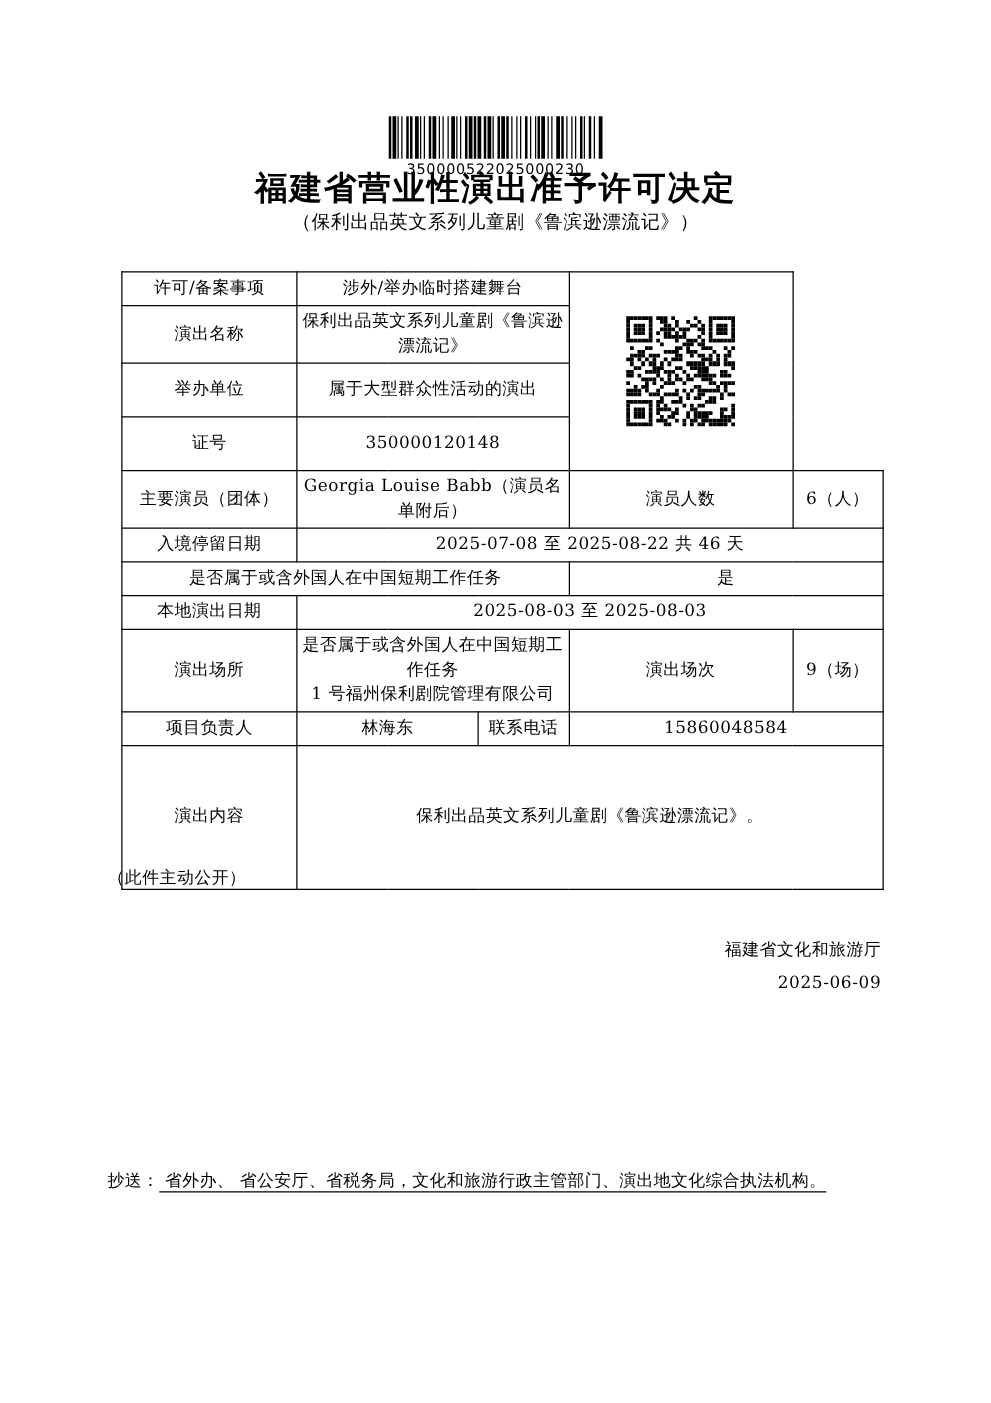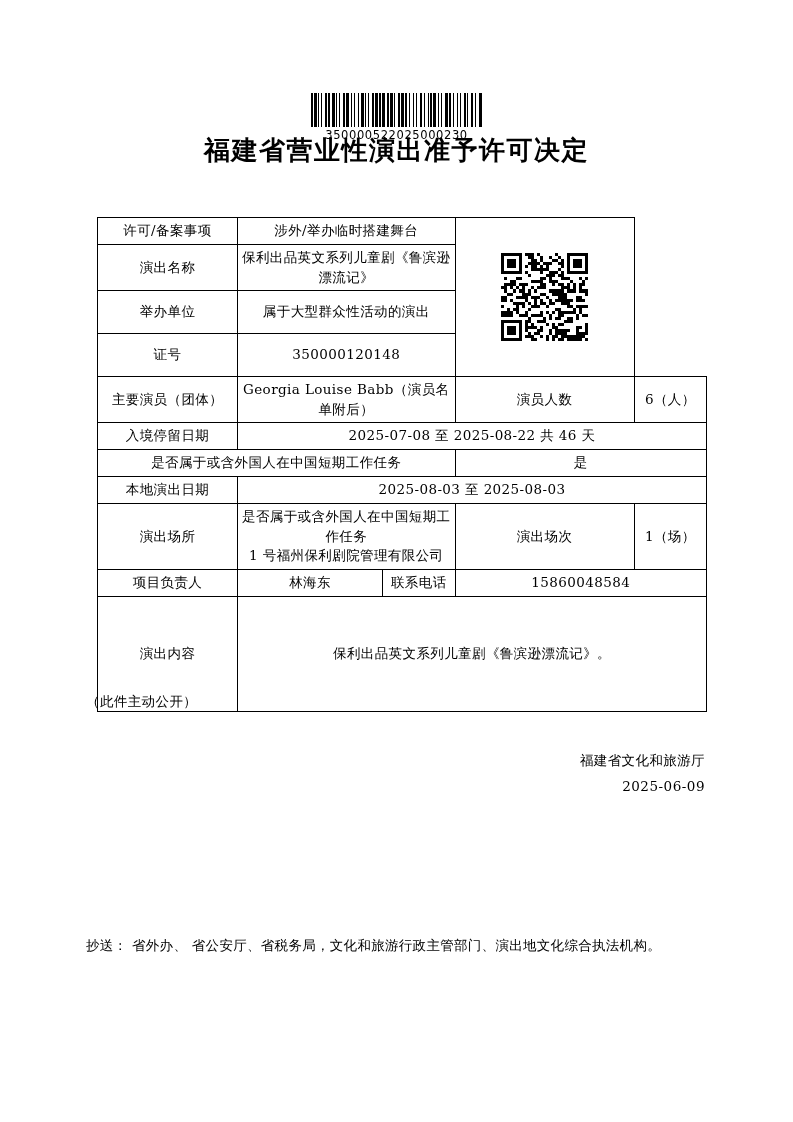--- a/index.html
+++ b/index.html
@@ -189,35 +189,37 @@
     width: 640px;
     font-size: 13.5px;
     letter-spacing: 0.3px;
     line-height: 1.95;
   }
   .cc-label {
     display: inline;
   }
   .cc-body {
     display: inline;
+    text-decoration: underline;
     text-underline-offset: 4px;
     margin-top: 40px;
   }
 </style>
 </head>
 <body>
 
 <div class="page">
 
   <div class="barcode-wrap">
     <div class="barcode" id="barcode"><i style="width: 2px; background: rgb(0, 0, 0);"></i><i style="width: 1px; background: transparent;"></i><i style="width: 3px; background: rgb(0, 0, 0);"></i><i style="width: 1px; background: transparent;"></i><i style="width: 1px; background: rgb(0, 0, 0);"></i><i style="width: 2px; background: transparent;"></i><i style="width: 1px; background: rgb(0, 0, 0);"></i><i style="width: 3px; background: transparent;"></i><i style="width: 2px; background: rgb(0, 0, 0);"></i><i style="width: 1px; background: transparent;"></i><i style="width: 2px; background: rgb(0, 0, 0);"></i><i style="width: 2px; background: transparent;"></i><i style="width: 3px; background: rgb(0, 0, 0);"></i><i style="width: 1px; background: transparent;"></i><i style="width: 1px; background: rgb(0, 0, 0);"></i><i style="width: 2px; background: transparent;"></i><i style="width: 1px; background: rgb(0, 0, 0);"></i><i style="width: 3px; background: transparent;"></i><i style="width: 2px; background: rgb(0, 0, 0);"></i><i style="width: 1px; background: transparent;"></i><i style="width: 3px; background: rgb(0, 0, 0);"></i><i style="width: 2px; background: transparent;"></i><i style="width: 1px; background: rgb(0, 0, 0);"></i><i style="width: 2px; background: transparent;"></i><i style="width: 1px; background: rgb(0, 0, 0);"></i><i style="width: 3px; background: transparent;"></i><i style="width: 1px; background: rgb(0, 0, 0);"></i><i style="width: 2px; background: transparent;"></i><i style="width: 3px; background: rgb(0, 0, 0);"></i><i style="width: 1px; background: transparent;"></i><i style="width: 1px; background: rgb(0, 0, 0);"></i><i style="width: 2px; background: transparent;"></i><i style="width: 1px; background: rgb(0, 0, 0);"></i><i style="width: 3px; background: transparent;"></i><i style="width: 2px; background: rgb(0, 0, 0);"></i><i style="width: 1px; background: transparent;"></i><i style="width: 3px; background: rgb(0, 0, 0);"></i><i style="width: 1px; background: transparent;"></i><i style="width: 2px; background: rgb(0, 0, 0);"></i><i style="width: 1px; background: transparent;"></i><i style="width: 3px; background: rgb(0, 0, 0);"></i><i style="width: 2px; background: transparent;"></i><i style="width: 2px; background: rgb(0, 0, 0);"></i><i style="width: 1px; background: transparent;"></i><i style="width: 3px; background: rgb(0, 0, 0);"></i><i style="width: 1px; background: transparent;"></i><i style="width: 1px; background: rgb(0, 0, 0);"></i><i style="width: 3px; background: transparent;"></i><i style="width: 2px; background: rgb(0, 0, 0);"></i><i style="width: 1px; background: transparent;"></i><i style="width: 3px; background: rgb(0, 0, 0);"></i><i style="width: 1px; background: transparent;"></i><i style="width: 2px; background: rgb(0, 0, 0);"></i><i style="width: 2px; background: transparent;"></i><i style="width: 1px; background: rgb(0, 0, 0);"></i><i style="width: 3px; background: transparent;"></i><i style="width: 1px; background: rgb(0, 0, 0);"></i><i style="width: 2px; background: transparent;"></i><i style="width: 1px; background: rgb(0, 0, 0);"></i><i style="width: 3px; background: transparent;"></i><i style="width: 2px; background: rgb(0, 0, 0);"></i><i style="width: 2px; background: transparent;"></i><i style="width: 1px; background: rgb(0, 0, 0);"></i><i style="width: 3px; background: transparent;"></i><i style="width: 1px; background: rgb(0, 0, 0);"></i><i style="width: 1px; background: transparent;"></i><i style="width: 2px; background: rgb(0, 0, 0);"></i><i style="width: 1px; background: transparent;"></i><i style="width: 3px; background: rgb(0, 0, 0);"></i><i style="width: 2px; background: transparent;"></i><i style="width: 1px; background: rgb(0, 0, 0);"></i><i style="width: 2px; background: transparent;"></i><i style="width: 1px; background: rgb(0, 0, 0);"></i><i style="width: 3px; background: transparent;"></i><i style="width: 3px; background: rgb(0, 0, 0);"></i><i style="width: 1px; background: transparent;"></i><i style="width: 2px; background: rgb(0, 0, 0);"></i><i style="width: 2px; background: transparent;"></i><i style="width: 1px; background: rgb(0, 0, 0);"></i><i style="width: 3px; background: transparent;"></i><i style="width: 1px; background: rgb(0, 0, 0);"></i><i style="width: 2px; background: transparent;"></i><i style="width: 1px; background: rgb(0, 0, 0);"></i><i style="width: 3px; background: transparent;"></i><i style="width: 2px; background: rgb(0, 0, 0);"></i><i style="width: 1px; background: transparent;"></i><i style="width: 1px; background: rgb(0, 0, 0);"></i><i style="width: 3px; background: transparent;"></i><i style="width: 2px; background: rgb(0, 0, 0);"></i><i style="width: 2px; background: transparent;"></i><i style="width: 1px; background: rgb(0, 0, 0);"></i><i style="width: 3px; background: transparent;"></i><i style="width: 3px; background: rgb(0, 0, 0);"></i><i style="width: 1px; background: transparent;"></i></div>
     <div class="barcode-num">350000522025000230</div>
   </div>
 
   <div class="doc-title">福建省营业性演出准予许可决定</div>
+  <div class="doc-subtitle">（保利出品英文系列儿童剧《鲁滨逊漂流记》）</div>
 
   <table class="main-table">
     <tbody>
         <tr class="row-h30">
       <td class="label">许可/备案事项</td>
       <td colspan="3">涉外/举办临时搭建舞台</td>
       <td class="qr-cell" rowspan="4">
         <div class="qr-holder">
           <div class="qr" id="qr">
                 <span></span>
@@ -1095,21 +1097,21 @@
       <td class="label">本地演出日期</td>
       <td colspan="5" class="num-text">2025-08-03 至 2025-08-03</td>
     </tr>
     <tr class="row-h56">
       <td class="label">演出场所</td>
       <td colspan="3">
         <div>是否属于或含外国人在中国短期工作任务</div>
         <div>1 号福州保利剧院管理有限公司</div>
       </td>
       <td class="narrow-label">演出场次</td>
-      <td class="narrow-val">1（场）</td>
+      <td class="narrow-val">9（场）</td>
     </tr>
     <tr class="row-h30">
       <td class="label">项目负责人</td>
       <td colspan="2">林海东</td>
       <td>联系电话</td>
       <td colspan="2" class="num-text">15860048584</td>
     </tr>
     <tr>
       <td class="label">演出内容</td>
       <td colspan="5" class="content-cell">

